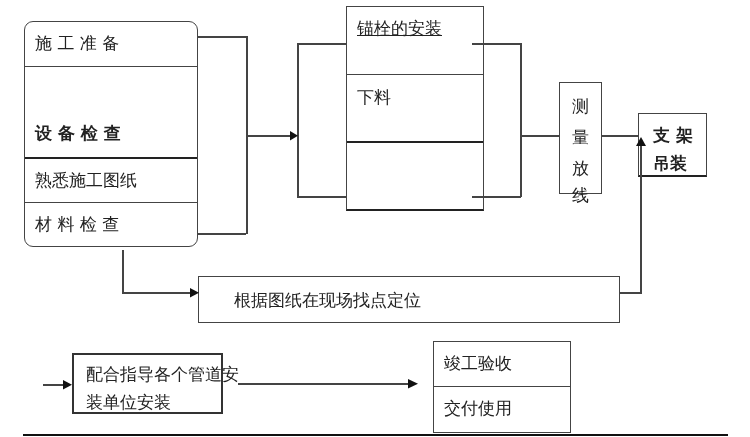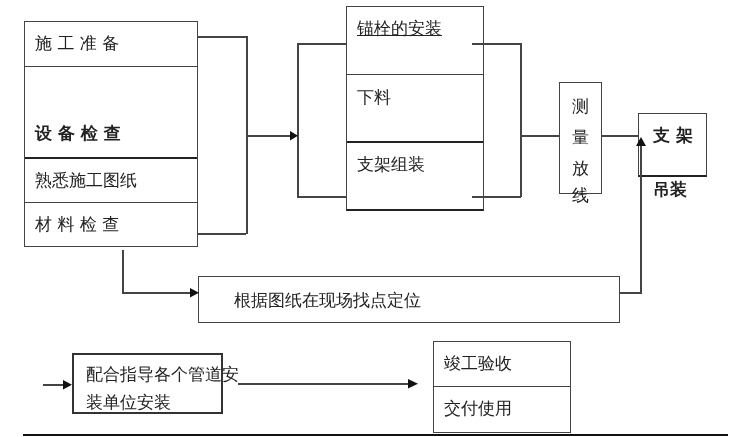--- a/index.html
+++ b/index.html
@@ -8,61 +8,60 @@
   .box { position: absolute; border: 1.5px solid #444; box-sizing: border-box; background: #fff; }
   .cell { position: absolute; left: 0; right: 0; box-sizing: border-box; font-size: 17px; padding-left: 10px; }
   .line { position: absolute; background: #444; }
   .txt { position: absolute; font-size: 17px; white-space: nowrap; }
   .vtext { position: absolute; font-size: 17px; line-height: 31px; text-align: center; width: 100%; }
   svg.arrows { position: absolute; left: 0; top: 0; }
 </style>
 </head>
 <body>
 
-<div class="box" style="left:24px; top:21px; width:174px; height:226px;">
+<div class="box" style="left:24px; top:21px; width:174px; height:226px;border-radius:9px;">
   <div class="cell" style="top:0; height:45px; line-height:43px; border-bottom:1.5px solid #444;"><span>施 工 准 备</span></div>
   <div class="cell" style="top:90px; height:47px; line-height:43px; border-bottom:2px solid #222;font-weight:bold;"><span>设 备 检 查</span></div>
   <div class="cell" style="top:137px; height:44px; line-height:42px; border-bottom:1.5px solid #444;"><span>熟悉施工图纸</span></div>
   <div class="cell" style="top:181px; height:43px; line-height:42px;"><span>材 料 检 查</span></div>
 </div>
 
 <div class="line" style="left:198px; top:36px; width:48px; height:1.5px;"></div>
 <div class="line" style="left:198px; top:233px; width:48px; height:1.5px;"></div>
 <div class="line" style="left:246px; top:36px; width:1.5px; height:198px;"></div>
 <div class="line" style="left:246px; top:135px; width:46px; height:1.5px;"></div>
 
 <div class="line" style="left:297px; top:43px; width:1.5px; height:154px;"></div>
 <div class="line" style="left:297px; top:43px; width:50px; height:1.5px;"></div>
 <div class="line" style="left:297px; top:196px; width:50px; height:1.5px;"></div>
 
 <div class="box" style="left:346px; top:6px; width:138px; height:205px; border-bottom:2.5px solid #222;">
   <div class="cell" style="top:0; height:68px; padding-top:10px; border-bottom:1.5px solid #444;text-decoration:underline;"><span>锚栓的安装</span></div>
   <div class="cell" style="top:68px; height:68px; padding-top:11px; border-bottom:2.5px solid #222;"><span>下料</span></div>
-  <div class="cell" style="top:136px; height:66px; padding-top:10px;"><span>支架组装</span></div>
 </div>
 
 <div class="line" style="left:472px; top:43px; width:49px; height:1.5px;"></div>
 <div class="line" style="left:472px; top:196px; width:49px; height:1.5px;"></div>
 <div class="line" style="left:520px; top:43px; width:1.5px; height:154px;"></div>
 <div class="line" style="left:520px; top:135px; width:39px; height:1.5px;"></div>
 
 <div class="box" style="left:559px; top:82px; width:43px; height:112px;">
   <div class="vtext" style="top:8px;">
     <div>测</div>
     <div>量</div>
     <div>放</div>
     <div style="margin-top:-4px;">线</div>
   </div>
 </div>
 
 <div class="line" style="left:602px; top:135px; width:51px; height:1.5px;"></div>
 
 <div class="box" style="left:638px; top:113px; width:69px; height:64px; border-bottom:2.5px solid #222;font-weight:bold;">
   <div class="txt" style="left:14px; top:10px;">支 架</div>
-  <div class="txt" style="left:14px; top:38px;margin-top:26px;">吊装</div>
+  <div class="txt" style="left:14px; top:38px;">吊装</div>
 </div>
 
 <div class="line" style="left:640px; top:146px; width:2px; height:147px;"></div>
 <div class="line" style="left:619px; top:292px; width:23px; height:1.5px;"></div>
 
 <div class="line" style="left:122px; top:250px; width:1.5px; height:43px;"></div>
 <div class="line" style="left:122px; top:292px; width:68px; height:1.5px;"></div>
 
 <div class="box" style="left:198px; top:276px; width:422px; height:47px;">
   <div class="txt" style="left:12px; top:12px;margin-left:23px;">根据图纸在现场找点定位</div>

